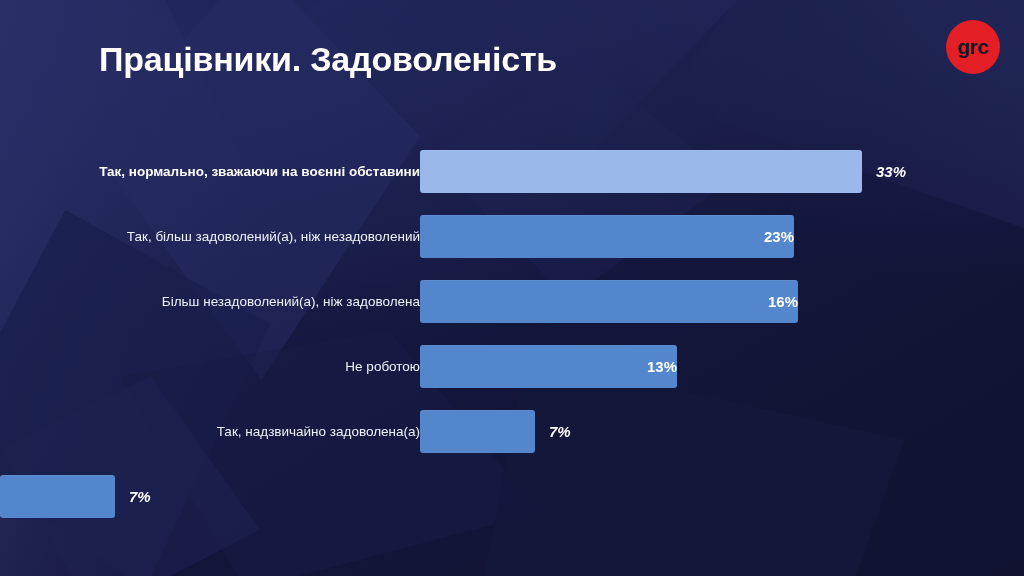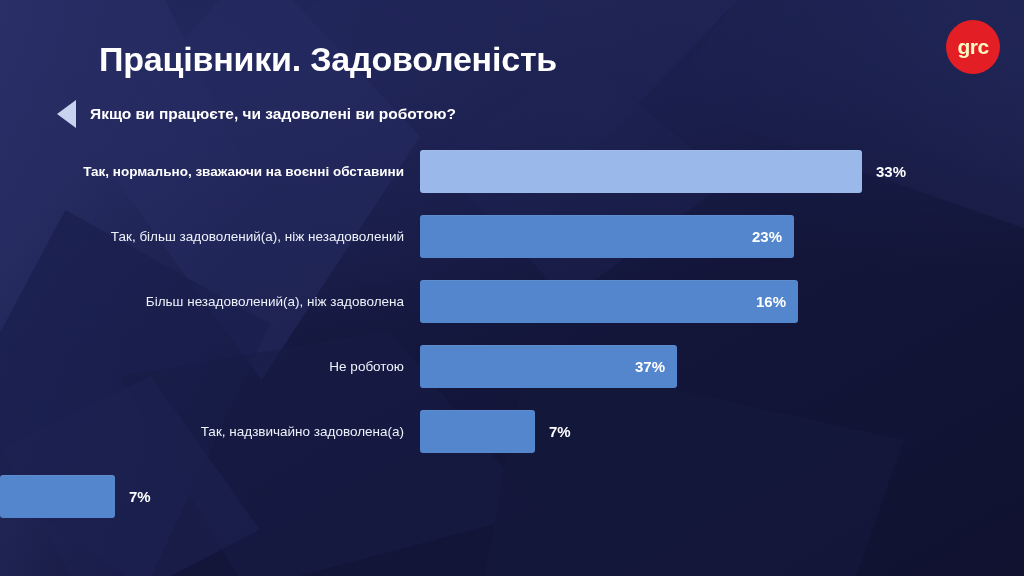--- a/index.html
+++ b/index.html
@@ -63,21 +63,21 @@
     color:#ffffff; white-space:nowrap;
   }
 
   .logo {
     position:absolute; right:24px; top:20px;
     width:54px; height:54px; border-radius:50%;
     background:#e31e24;
     display:flex; align-items:center; justify-content:center;
   }
   .logo-text {
-    font-size:21px; font-weight:bold; color:#fef9c3;
+    font-size:21px; font-weight:bold; color:#0f172a;
     line-height:1; letter-spacing:-0.5px; padding-bottom:2px;
   }
 
   
   .subtitle-row {
     position:absolute; left:57px; top:100px;
     display:flex; align-items:center; gap:14px;
   }
   .tri-left {
     width:0; height:0;
@@ -94,39 +94,38 @@
   .chart {
     position:absolute; left:0; top:150px;
     width:1024px;
   }
   .row {
     display:flex; align-items:center;
     height:43px; margin-bottom:22px;
   }
   .row-label {
     width:420px; flex:0 0 420px;
-    text-align:right; padding-right:16px;
+    text-align:right; 
     font-size:13.5px; color:#eef2fb;
     white-space:nowrap;
   }
   .row-label.is-bold { font-weight:bold; color:#ffffff; font-size:13.5px; }
 
   .bar-wrap { display:flex; align-items:center; flex:1 1 auto; }
   .bar {
     height:43px; border-radius:3px;
     display:flex; align-items:center; justify-content:flex-end;
     box-shadow:0 1px 0 rgba(255,255,255,.06) inset;
   }
   .bar .inside-value {
     font-size:15px; font-weight:bold; color:#ffffff;
-    padding-right:12px;
   }
   .outside-value {
     font-size:15px; font-weight:bold; color:#ffffff;
-    margin-left:14px; white-space:nowrap;
+    margin-left:14px; white-space:nowrap;font-style:italic;
   }
 </style>
 </head>
 <body>
 
 <div class="slide">
   <div class="facet f1"></div>
   <div class="facet f2"></div>
   <div class="facet f3"></div>
   <div class="facet f4"></div>
@@ -135,24 +134,20 @@
   <div class="facet f7"></div>
   <div class="facet f8"></div>
   <div class="facet f9"></div>
 
   <h1 class="title">Працівники. Задоволеність</h1>
 
   <div class="logo">
     <span class="logo-text">grc</span>
   </div>
 
-  <div class="subtitle-row">
-    <span class="tri-left"></span>
-    <span class="subtitle">Якщо ви працюєте, чи задоволені ви роботою?</span>
-  </div>
 
   <div class="chart">
 
     <div class="row">
       <div class="row-label is-bold">Так, нормально, зважаючи на воєнні обставини</div>
       <div class="bar-wrap">
         <div class="bar" style="width:442px;background:#9ab8ea;">
           
         </div>
         <span class="outside-value">33%</span>
@@ -176,21 +171,21 @@
           <span class="inside-value">16%</span>
         </div>
 
       </div>
     </div>
 
     <div class="row">
       <div class="row-label">Не роботою</div>
       <div class="bar-wrap">
         <div class="bar" style="width:257px;background:#5486cd;">
-          <span class="inside-value">37%</span>
+          <span class="inside-value">13%</span>
         </div>
 
       </div>
     </div>
 
     <div class="row">
       <div class="row-label">Так, надзвичайно задоволена(а)</div>
       <div class="bar-wrap">
         <div class="bar" style="width:115px;background:#5486cd;">
           

